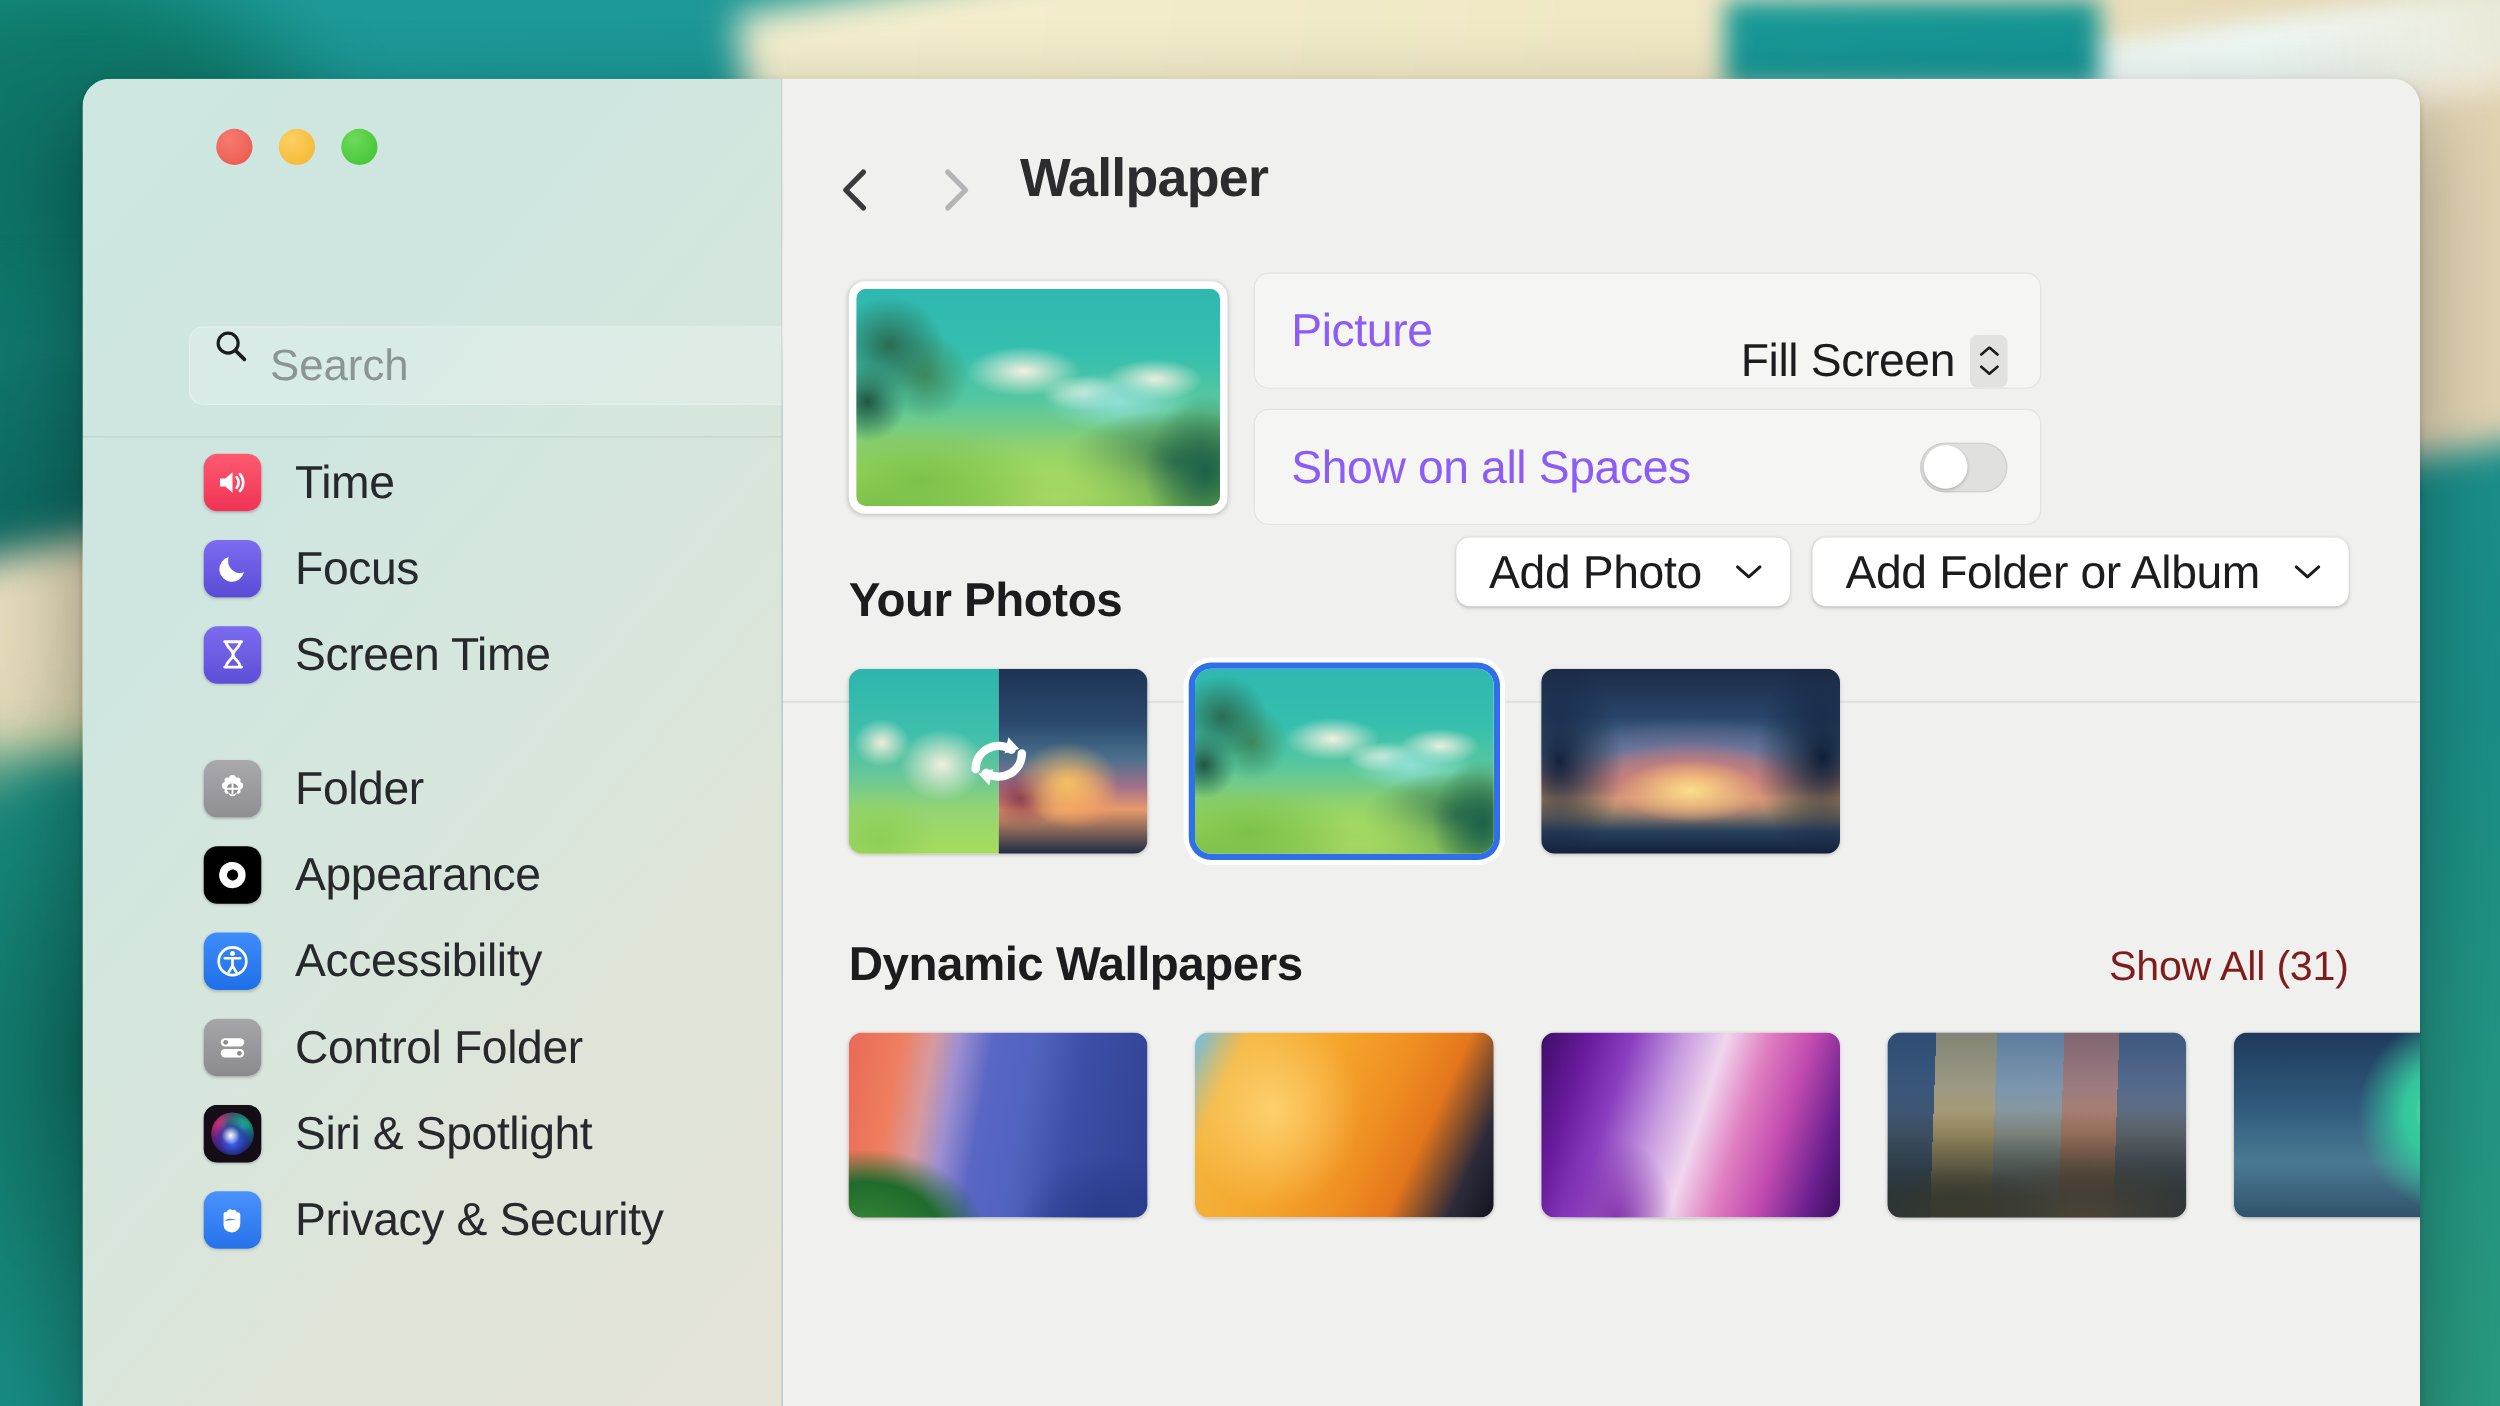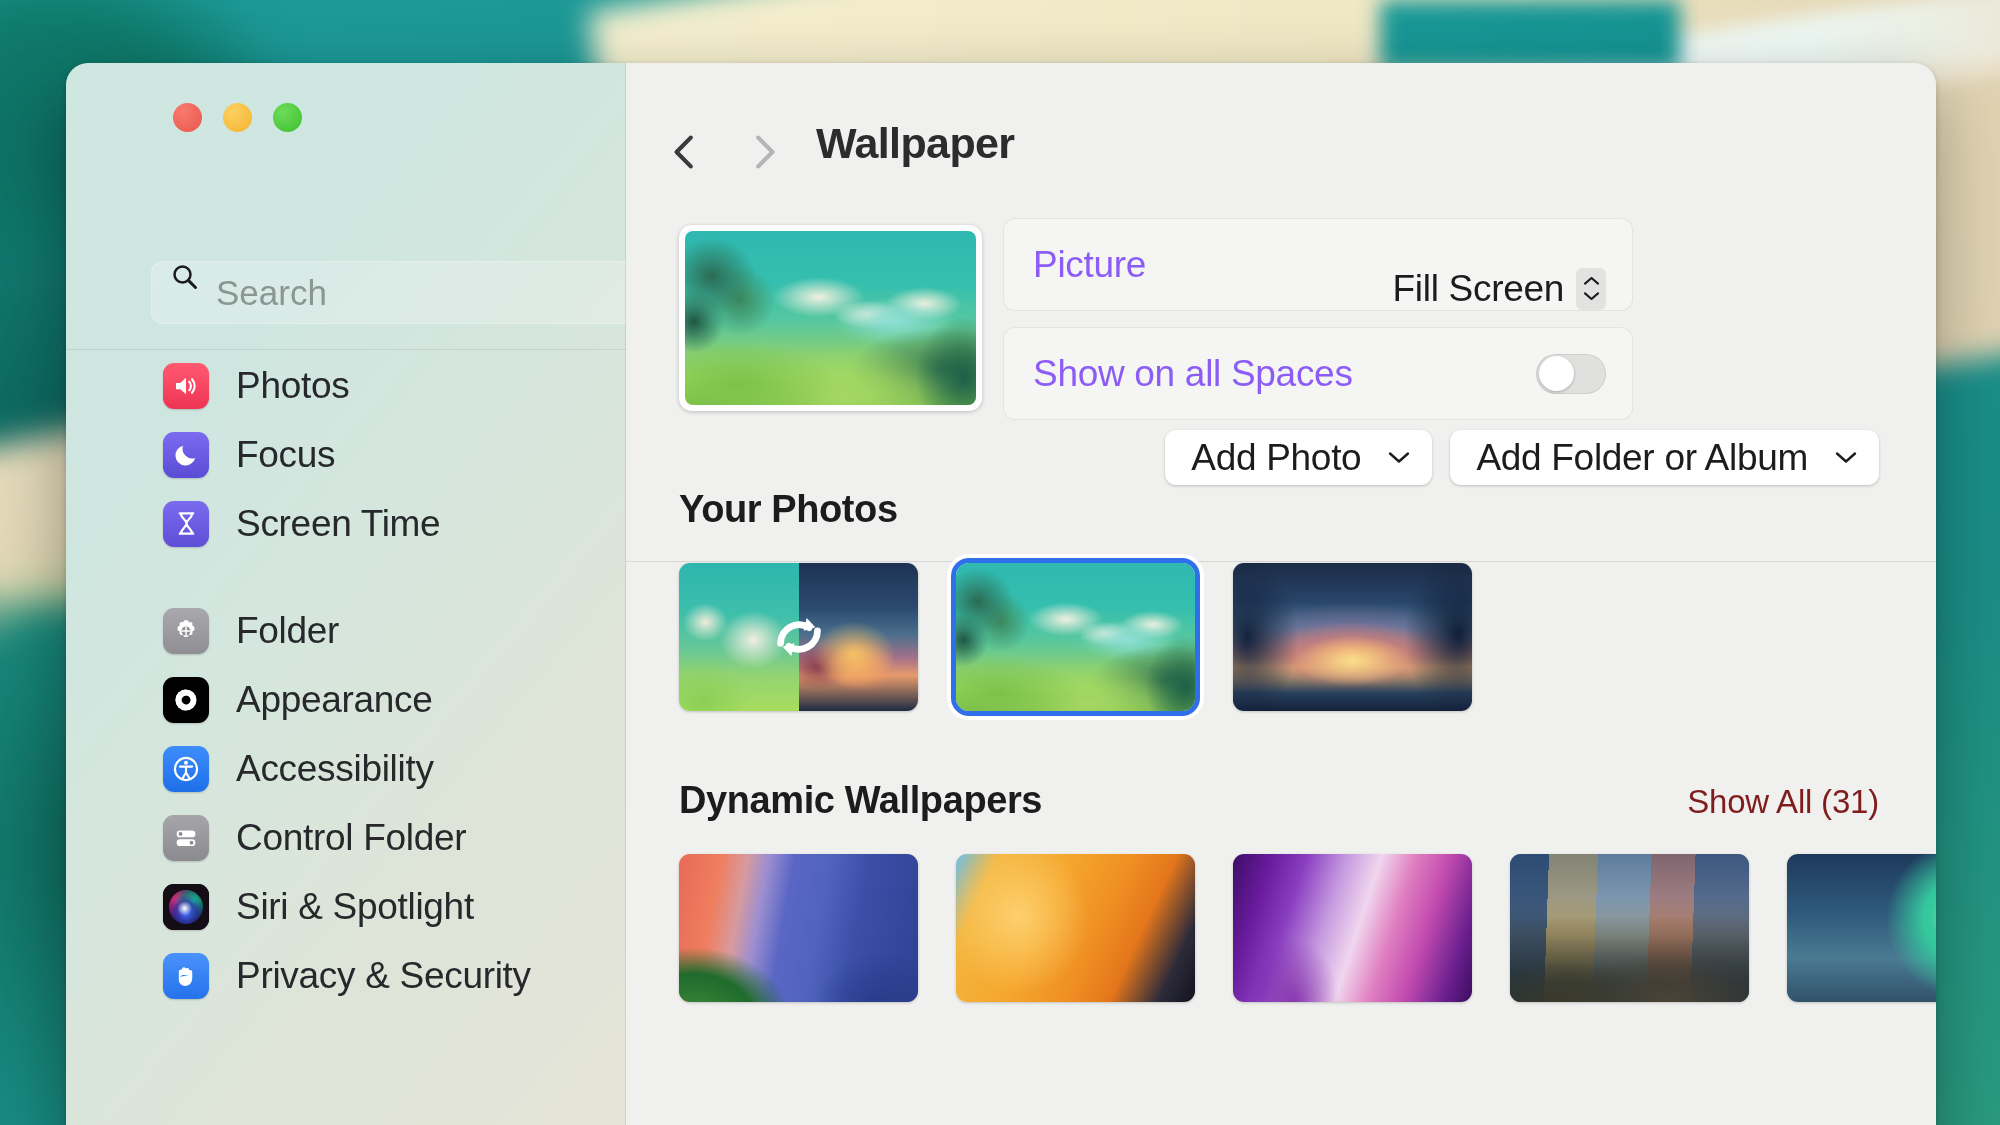--- a/index.html
+++ b/index.html
@@ -457,21 +457,21 @@
     <div id="nav">
 
       <div class="nav-group">
         <div class="nav-item">
           <span class="nav-icon" style="background:linear-gradient(180deg,#ff5a70,#ef3355)">
             <svg width="30" height="30" viewBox="0 0 24 24">
               <path d="M4 9.5h3.4L12 5.4v13.2L7.4 14.5H4z" fill="#fff"></path>
               <path d="M14.6 8.6a5 5 0 010 6.8M16.8 6.6a8 8 0 010 10.8" fill="none" stroke="#fff" stroke-width="1.7" stroke-linecap="round"></path>
             </svg>
           </span>
-          <span class="nav-label">Photos</span>
+          <span class="nav-label">Time</span>
         </div>
         <div class="nav-item">
           <span class="nav-icon" style="background:linear-gradient(180deg,#7a6bf0,#5b4cd6)">
             <svg width="29" height="29" viewBox="0 0 24 24">
               <path d="M19.2 14.8A8 8 0 019.1 4.7a8.3 8.3 0 1010.1 10.1z" fill="#fff"></path>
             </svg>
           </span>
           <span class="nav-label">Focus</span>
         </div>
         <div class="nav-item">
@@ -640,21 +640,21 @@
             <path d="M2 2.5L11 10.5 20 2.5" fill="none" stroke="#1c1c1e" stroke-width="2.4" stroke-linecap="round" stroke-linejoin="round"></path>
           </svg>
         </div>
       </div>
 
       <div class="h-divider"></div>
     </div>
 
     <div id="gallery">
 
-      <div style="margin-top:54px">
+      <div style="margin-top:26px">
         <div class="section-head">
           <span class="section-title">Your Photos</span>
           <span class="show-all"></span>
         </div>
         <div class="thumb-row" style="margin-top:32px">
           <div class="thumb">
             <div class="art art-split">
               <div class="half-day"></div>
               <div class="half-night"></div>
             </div>

